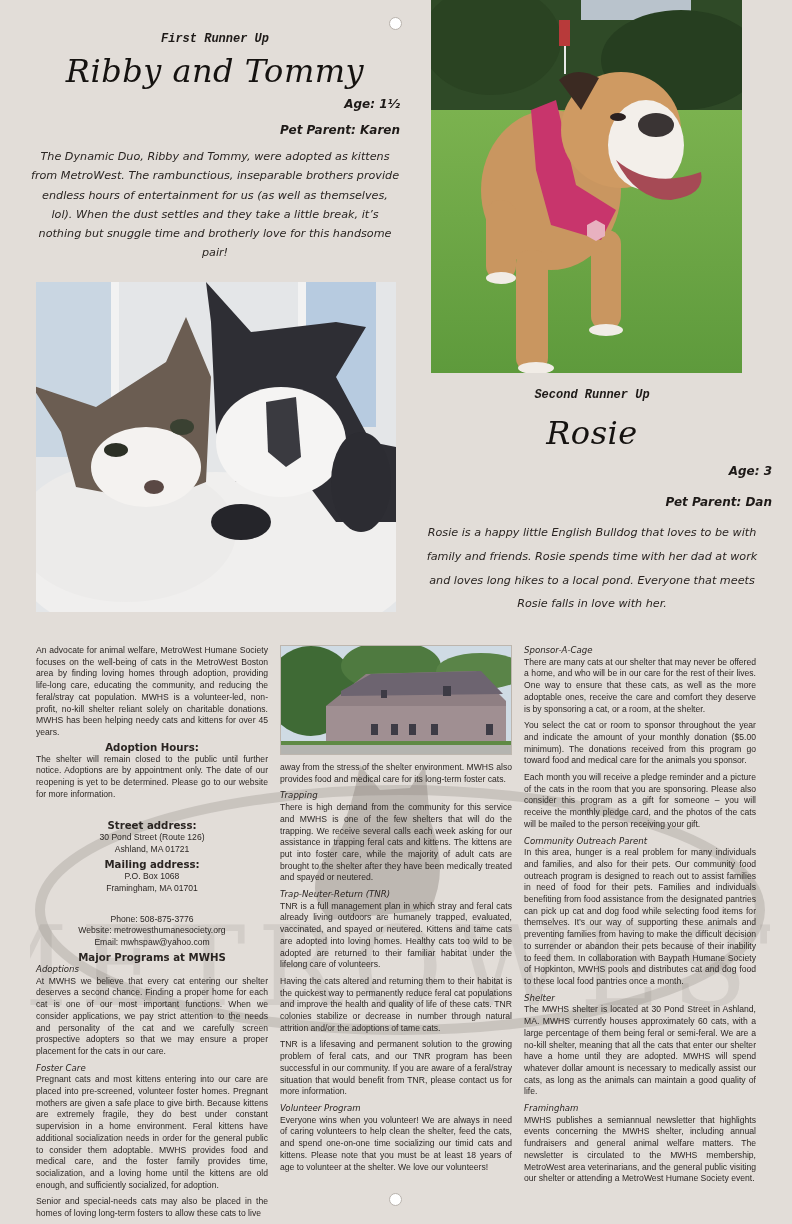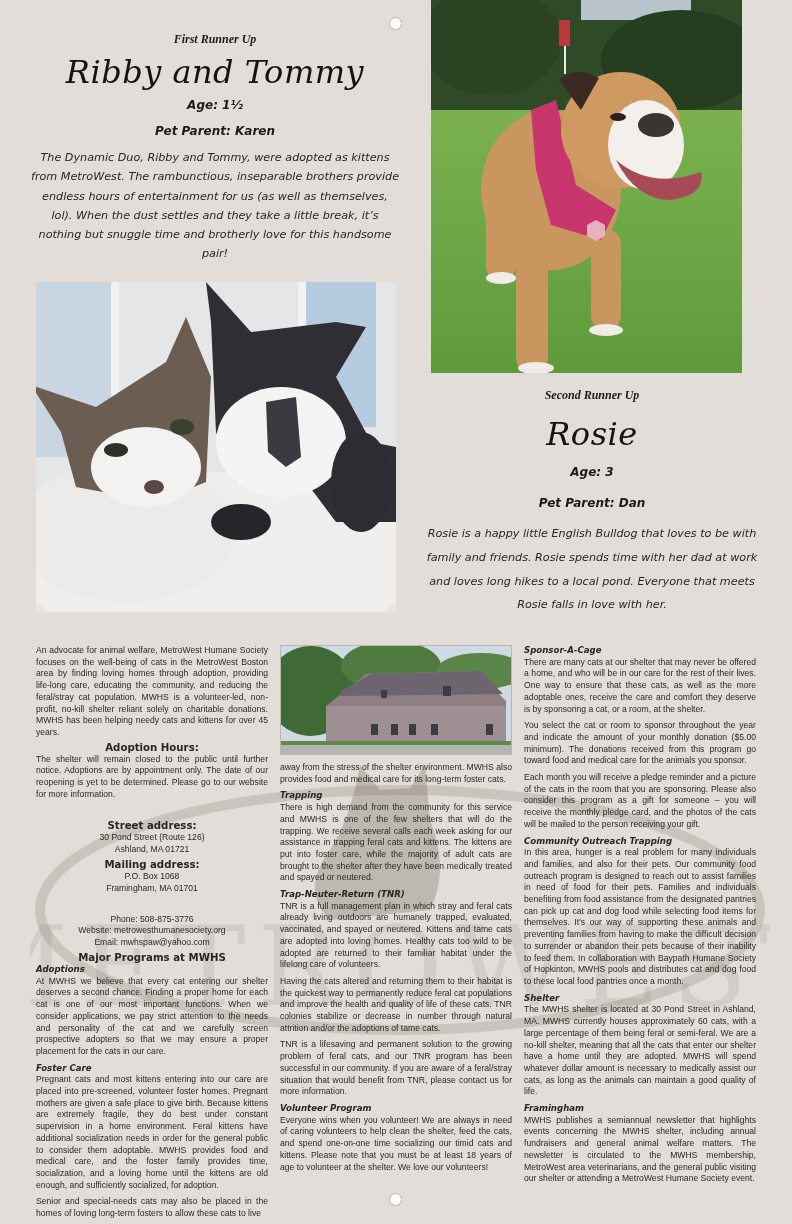--- a/index.html
+++ b/index.html
@@ -15,32 +15,32 @@
     background: #ffffff; border: 1px solid #b9b3ad;
   }
   #hole-top { left: 389px; top: 17px; }
   #hole-bottom { left: 389px; top: 1193px; }
 
   
   .feature { position: absolute; text-align: center; }
   #feature-1 { left: 30px; top: 32px; width: 370px; }
   #feature-2 { left: 412px; top: 388px; width: 360px; }
   .award {
-    font-family: Liberation Serif, serif; font-style: italic; font-weight: bold;
+    font-family: Liberation Mono, monospace; font-style: italic; font-weight: bold;
     font-size: 12px; color: #1e1a18;
   }
   .pet-name {
     font-family: "DejaVu Serif", serif; font-style: italic;
     font-size: 32px; color: #151210; letter-spacing: 0.5px;
     margin-top: 4px; line-height: 42px;
   }
   #feature-2 .pet-name { font-size: 32px; margin-top: 10px; }
   .age, .parent {
     font-family: "DejaVu Sans", sans-serif; font-style: italic; font-weight: bold;
-    font-size: 12px; color: #1e1a18;
+    font-size: 12px; color: #1e1a18; text-align: right;
   }
   #feature-1 .age { margin-top: 5px; }
   #feature-1 .parent { margin-top: 12px; }
   #feature-2 .age { margin-top: 10px; }
   #feature-2 .parent { margin-top: 17px; }
   .story {
     font-family: "DejaVu Sans", sans-serif; font-size: 11.2px; color: #2a2522; font-style: italic;
   }
   #feature-1 .story { margin-top: 10px; line-height: 19.3px; }
   #feature-2 .story { margin-top: 12px; line-height: 23.8px; padding: 0 8px; }
@@ -58,21 +58,21 @@
   .col {
     position: absolute; font-family: "Liberation Sans", sans-serif;
     font-size: 8.6px; line-height: 11.7px; color: #2c2724; text-align: justify;
   }
   #col-1 { left: 36px; top: 645px; width: 232px; }
   #col-2 { left: 280px; top: 762px; width: 232px; }
   #col-3 { left: 524px; top: 645px; width: 232px; }
   .col p { margin-bottom: 5px; }
   .col p.tight { margin-bottom: 0; }
   .col h4 {
-    font-family: "DejaVu Sans", sans-serif; font-style: italic; font-weight: bold;
+    font-family: "DejaVu Sans", sans-serif; font-style: italic; font-weight: normal;
     font-size: 8.6px; line-height: 11.7px; color: #2a2522;
   }
   .col h3 {
     text-align: center; font-family: "DejaVu Sans", sans-serif; font-weight: bold;
     font-size: 10.2px; line-height: 13px; color: #2a2522;
   }
   .addr { text-align: center; line-height: 11.8px; }
   .mt2 { margin-top: 2px; }
   .mt4 { margin-top: 19px; }
 </style>
@@ -223,19 +223,19 @@
   <p>TNR is a lifesaving and permanent solution to the growing problem of feral cats, and our TNR program has been successful in our community. If you are aware of a feral/stray situation that would benefit from TNR, please contact us for more information.</p>
   <h4>Volunteer Program</h4>
   <p>Everyone wins when you volunteer! We are always in need of caring volunteers to help clean the shelter, feed the cats, and spend one-on-one time socializing our timid cats and kittens. Please note that you must be at least 18 years of age to volunteer at the shelter. We love our volunteers!</p>
 </div>
 
 <div class="col" id="col-3">
   <h4>Sponsor-A-Cage</h4>
   <p>There are many cats at our shelter that may never be offered a home, and who will be in our care for the rest of their lives. One way to ensure that these cats, as well as the more adoptable ones, receive the care and comfort they deserve is by sponsoring a cat, or a room, at the shelter.</p>
   <p>You select the cat or room to sponsor throughout the year and indicate the amount of your monthly donation ($5.00 minimum). The donations received from this program go toward food and medical care for the animals you sponsor.</p>
   <p>Each month you will receive a pledge reminder and a picture of the cats in the room that you are sponsoring. Please also consider this program as a gift for someone – you will receive the monthly pledge card, and the photos of the cats will be mailed to the person receiving your gift.</p>
-  <h4>Community Outreach Trapping</h4>
+  <h4>Community Outreach Parent</h4>
   <p>In this area, hunger is a real problem for many individuals and families, and also for their pets. Our community food outreach program is designed to reach out to assist families in need of food for their pets. Families and individuals benefiting from food assistance from the designated pantries can pick up cat and dog food while selecting food items for themselves. It’s our way of supporting these animals and preventing families from having to make the difficult decision to surrender or abandon their pets because of their inability to feed them. In collaboration with Baypath Humane Society of Hopkinton, MWHS pools and distributes cat and dog food to these local food pantries once a month.</p>
   <h4>Shelter</h4>
   <p>The MWHS shelter is located at 30 Pond Street in Ashland, MA. MWHS currently houses approximately 60 cats, with a large percentage of them being feral or semi-feral. We are a no-kill shelter, meaning that all the cats that enter our shelter have a home until they are adopted. MWHS will spend whatever dollar amount is necessary to medically assist our cats, as long as the animals can maintain a good quality of life.</p>
   <h4>Framingham</h4>
   <p>MWHS publishes a semiannual newsletter that highlights events concerning the MWHS shelter, including annual fundraisers and general animal welfare matters. The newsletter is circulated to the MWHS membership, MetroWest area veterinarians, and the general public visiting our shelter or attending a MetroWest Humane Society event.</p>
 </div>
 
 </body></html>

